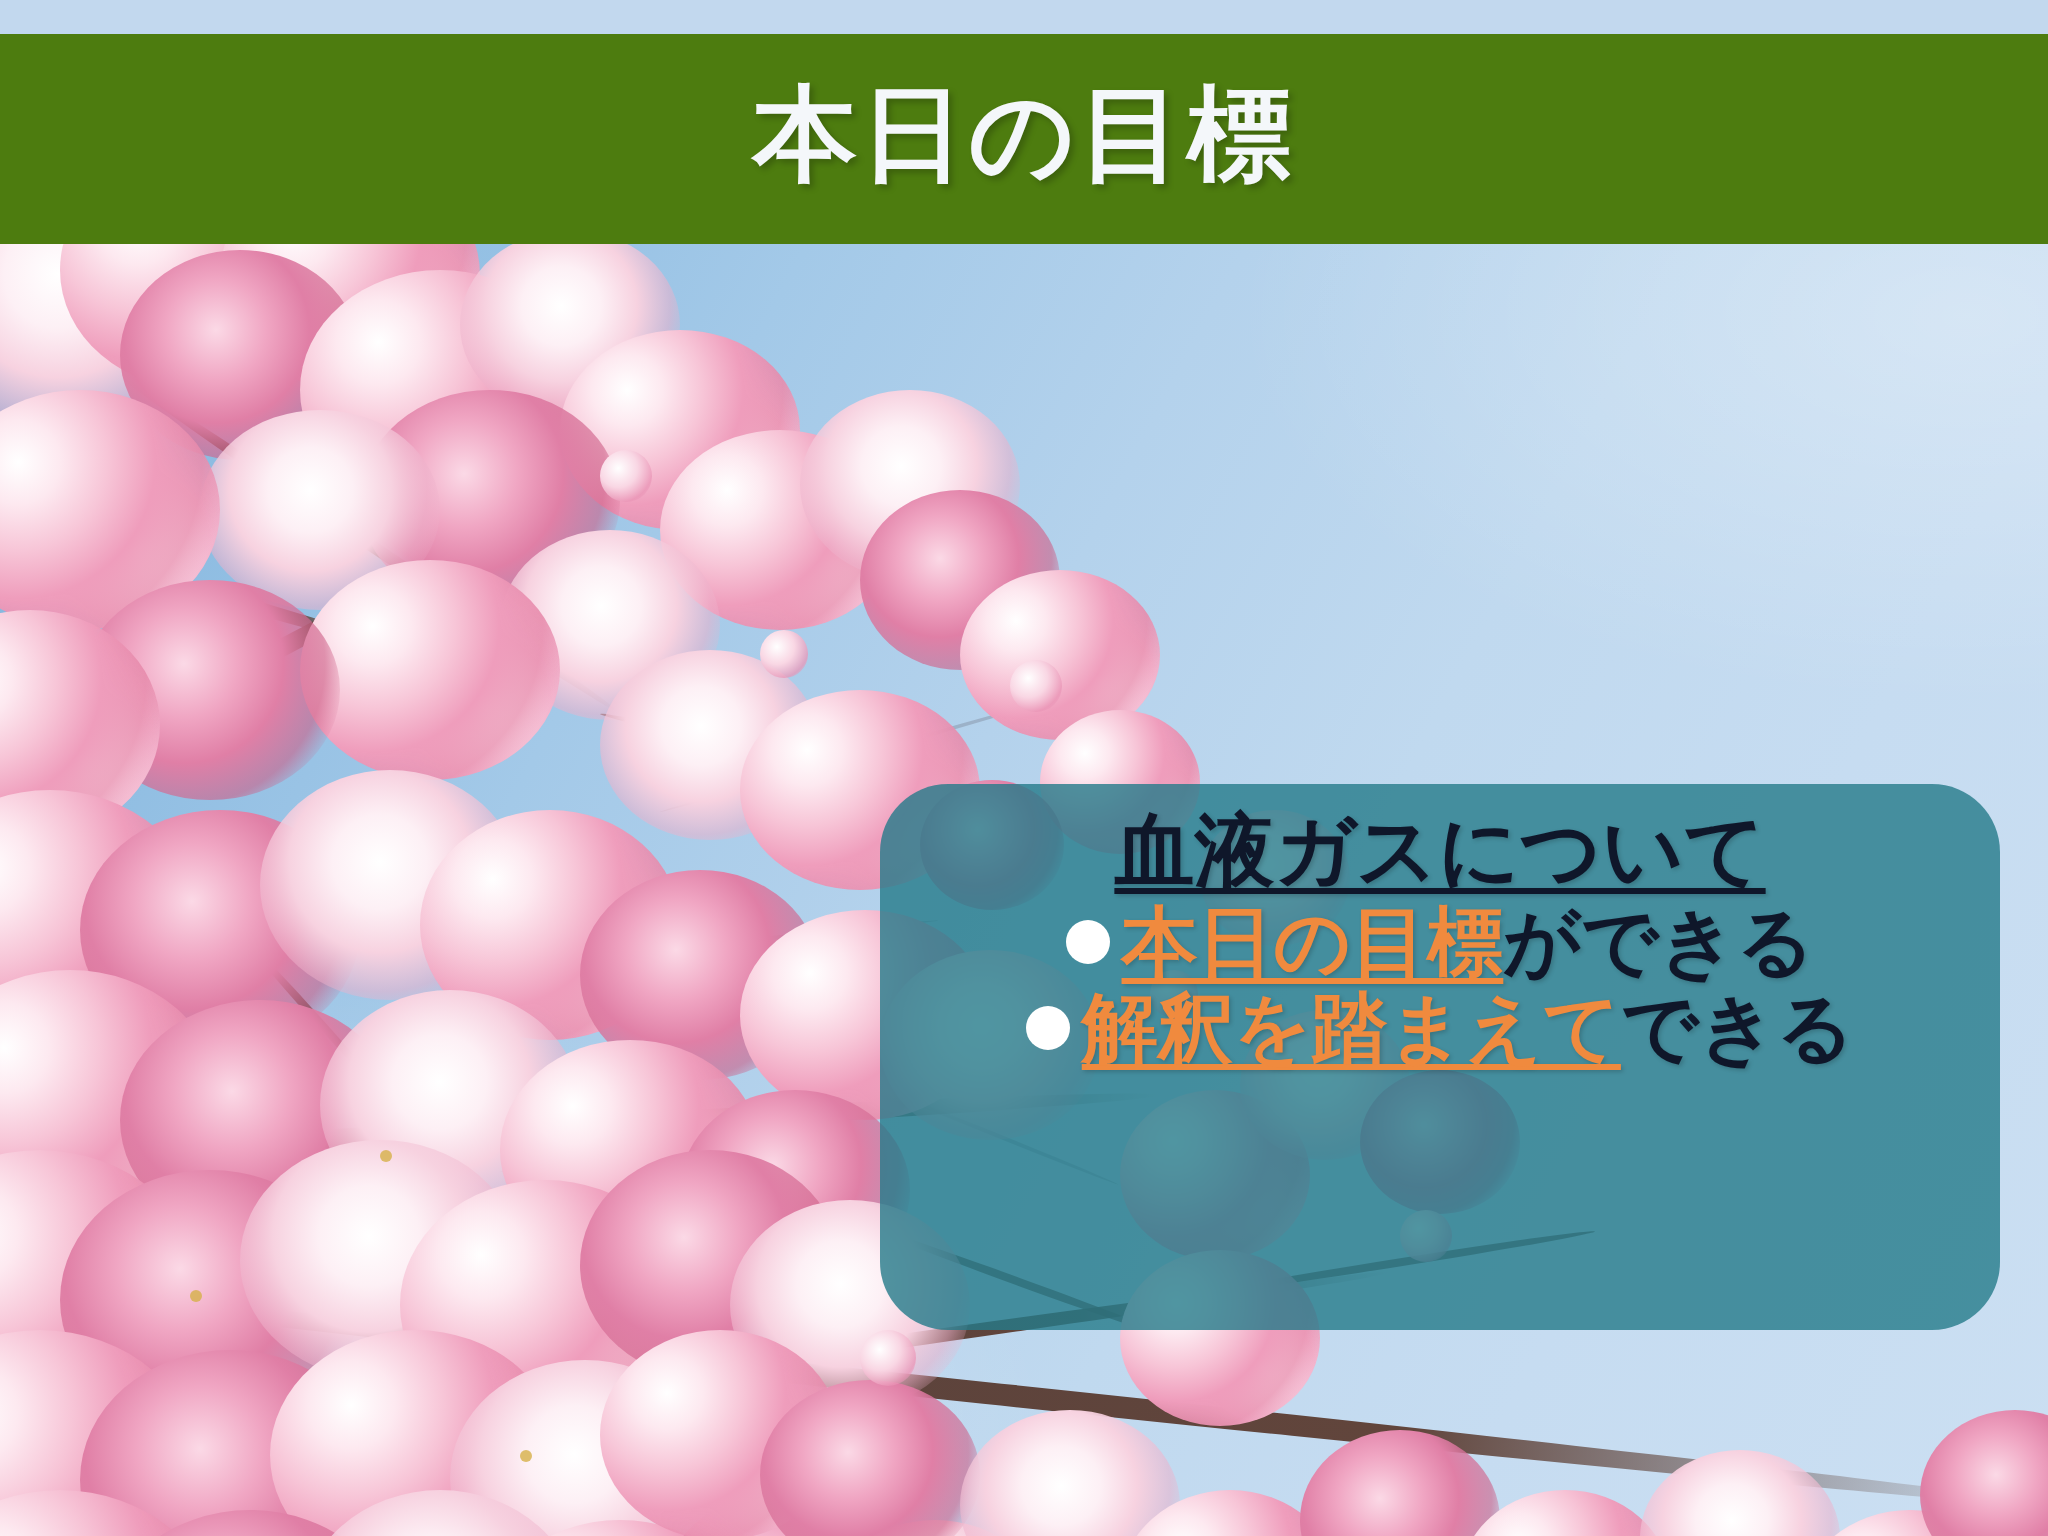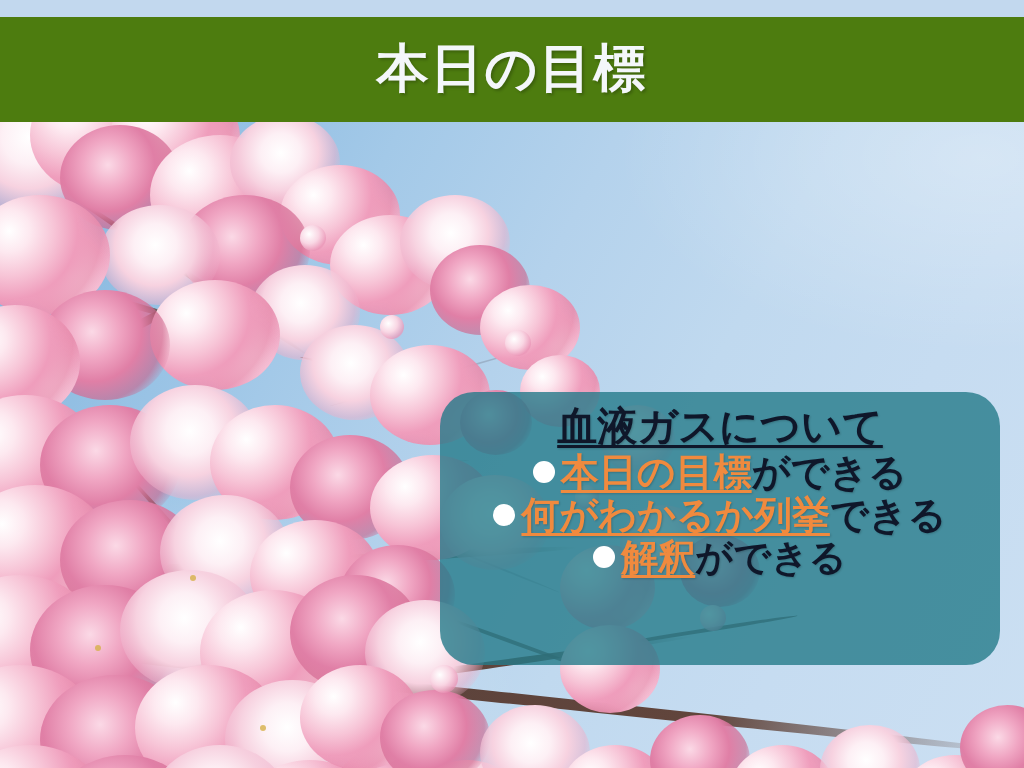--- a/index.html
+++ b/index.html
@@ -301,23 +301,20 @@
 
     <div class="line" id="line-title">
       <span class="pl u-white">血液ガスについて</span>
     </div>
 
     <div class="line bullet-line" id="line-2">
       <span class="bullet-dot"></span><span class="hl">本日の目標</span><span class="pl">ができる</span>
     </div>
 
     <div class="line bullet-line" id="line-3">
-      <span class="bullet-dot"></span><span class="hl">何がわかるか列挙</span><span class="pl">できる</span>
+      <span class="bullet-dot"></span><span class="hl">解釈を踏まえて</span><span class="pl">できる</span>
     </div>
 
-    <div class="line bullet-line" id="line-4">
-      <span class="bullet-dot"></span><span class="hl">解釈</span><span class="pl">ができる</span>
-    </div>
 
 
   </div>
 
 </div>
 
 </body></html>

